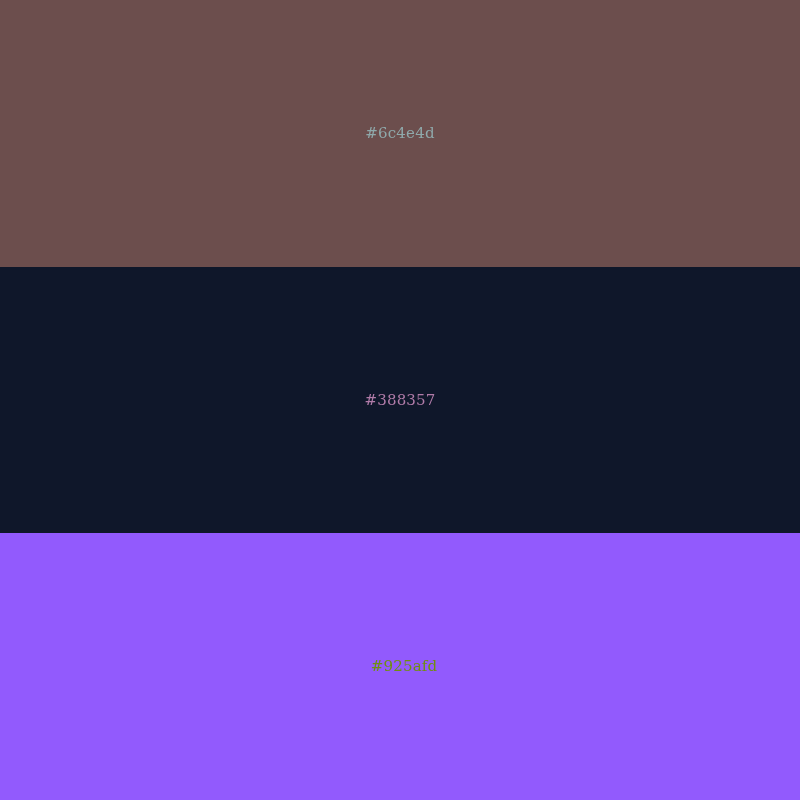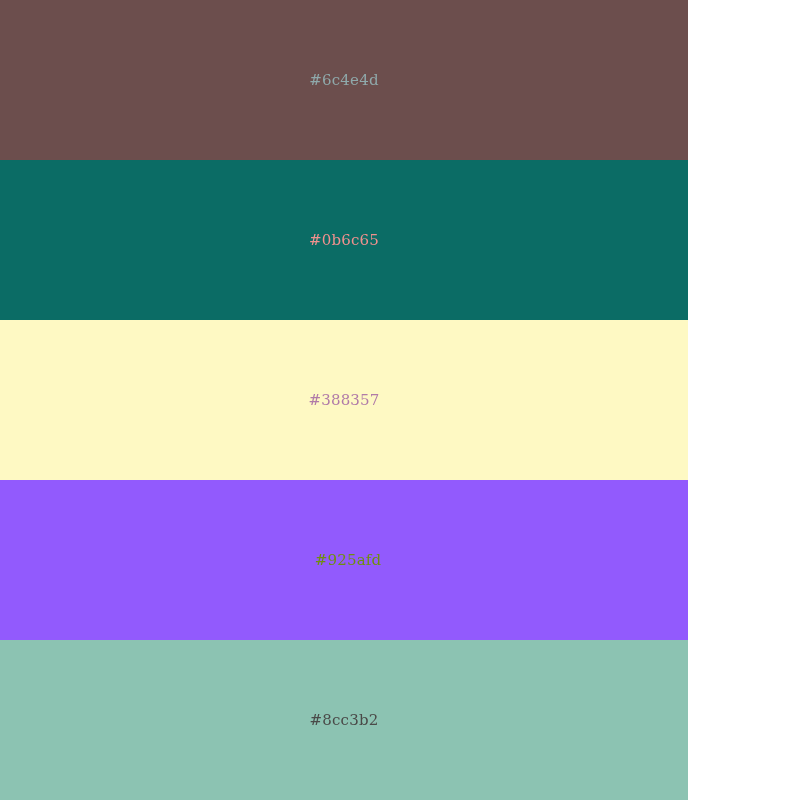--- a/index.html
+++ b/index.html
@@ -6,21 +6,21 @@
   html, body {
     margin: 0;
     padding: 0;
     width: 800px;
     height: 800px;
     overflow: hidden;
     background: #ffffff;
   }
 
   #swatch-stack {
-    width: 688px;
+    width: 800px;
     height: 800px;
     display: flex;
     flex-direction: column;
   }
 
   .swatch-band {
     flex: 1 1 0;
     min-height: 0;
     display: flex;
     align-items: center;
@@ -40,30 +40,24 @@
 </style>
 </head>
 <body style="background-color: rgb(255, 255, 255);">
 
 <div id="swatch-stack">
 
   <div class="swatch-band" style="background-color: rgb(108, 78, 77);">
     <span class="swatch-label" style="color: rgb(143, 169, 171);">#6c4e4d</span>
   </div>
 
-  <div class="swatch-band" style="background-color: rgb(11, 108, 101);">
-    <span class="swatch-label" style="color: rgb(240, 145, 142);">#0b6c65</span>
-  </div>
 
-  <div class="swatch-band" style="background-color: #fef9c3;">
+  <div class="swatch-band" style="background-color: #0f172a;">
     <span class="swatch-label" style="color: rgb(176, 123, 168);">#388357</span>
   </div>
 
   <div class="swatch-band" style="background-color: rgb(146, 90, 253);">
     <span class="swatch-label" style="color: rgb(111, 143, 14); margin-left: 8px;">#925afd</span>
   </div>
 
-  <div class="swatch-band" style="background-color: rgb(140, 195, 178);">
-    <span class="swatch-label" style="color: rgb(74, 74, 72);">#8cc3b2</span>
-  </div>
 
 
 </div>
 
 </body></html>

